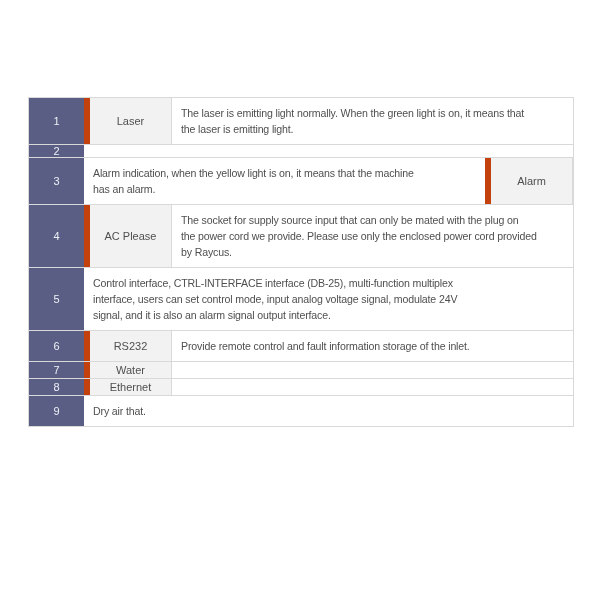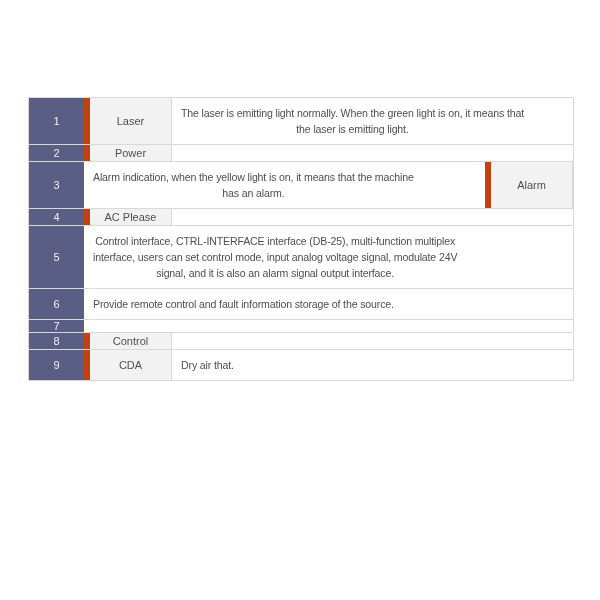--- a/index.html
+++ b/index.html
@@ -54,62 +54,64 @@
   }
   .cell-desc {
     flex: 1 1 auto;
     background: var(--desc-bg);
     color: var(--text);
     font-size: 10.6px;
     letter-spacing: -0.15px;
     line-height: 16px;
     padding: 7px 2px 7px 9px;
     white-space: pre-line;
-    text-align: center;
   }
 </style>
 </head>
 <body>
 
 <div class="table">
   <div class="row">
     <div class="cell cell-num">1</div>
     <div class="cell cell-label">Laser</div>
     <div class="cell cell-desc">The laser is emitting light normally. When the green light is on, it means that
 the laser is emitting light.</div>
   </div>
   <div class="row">
     <div class="cell cell-num">2</div>
-    <div class="cell cell-label">Power</div>
   </div>
   <div class="row">
     <div class="cell cell-num">3</div>
     <div class="cell cell-desc">Alarm indication, when the yellow light is on, it means that the machine
 has an alarm.</div>
     <div class="cell cell-label">Alarm</div>
   </div>
   <div class="row">
     <div class="cell cell-num">4</div>
     <div class="cell cell-label">AC Please</div>
+    <div class="cell cell-desc">The socket for supply source input that can only be mated with the plug on
+the power cord we provide. Please use only the enclosed power cord provided
+by Raycus.</div>
   </div>
   <div class="row">
     <div class="cell cell-num">5</div>
     <div class="cell cell-desc">Control interface, CTRL-INTERFACE interface (DB-25), multi-function multiplex
 interface, users can set control mode, input analog voltage signal, modulate 24V
 signal, and it is also an alarm signal output interface.</div>
   </div>
   <div class="row">
     <div class="cell cell-num">6</div>
-    <div class="cell cell-desc">Provide remote control and fault information storage of the source.</div>
+    <div class="cell cell-label">RS232</div>
+    <div class="cell cell-desc">Provide remote control and fault information storage of the inlet.</div>
   </div>
   <div class="row">
     <div class="cell cell-num">7</div>
+    <div class="cell cell-label">Water</div>
   </div>
   <div class="row">
     <div class="cell cell-num">8</div>
-    <div class="cell cell-label">Control</div>
+    <div class="cell cell-label">Ethernet</div>
   </div>
   <div class="row">
     <div class="cell cell-num">9</div>
-    <div class="cell cell-label">CDA</div>
     <div class="cell cell-desc">Dry air that.</div>
   </div>
 </div>
 
 </body></html>

